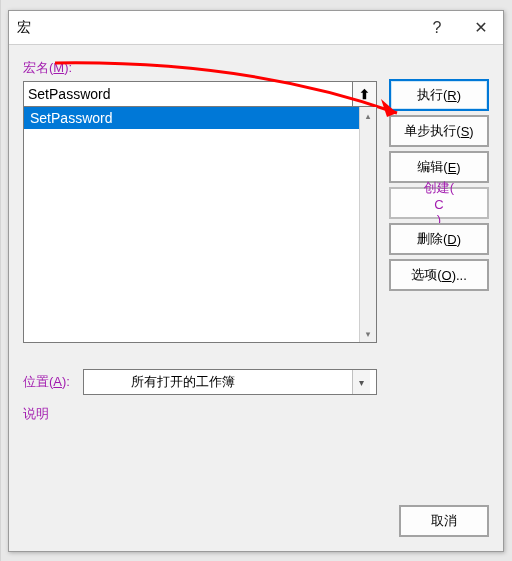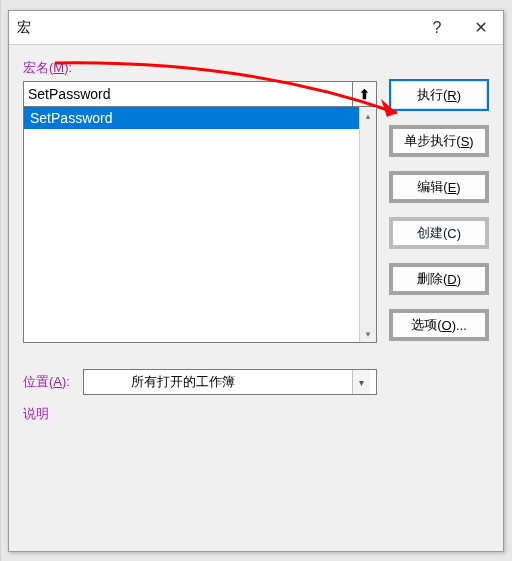--- a/index.html
+++ b/index.html
@@ -123,33 +123,33 @@
   .loc-select span { flex:1;margin-left:41px; }
   .loc-select .chev {
     width:18px; text-align:center; border-left:1px solid #c0c0c0;
     height:100%; display:flex;align-items:center;justify-content:center;
     background:#f4f4f4; font-size:10px; color:#555;
   }
   .desc-label { margin-top: 10px; }
   .right-col {
     width: 100px;
     display: flex; flex-direction: column;
-    gap: 14px;
+    gap: 4px;
     padding-top: 20px;
   }
   .btn {
     height: 32px;
-    border: 4px solid #a3a3a3;
+    border: 2px solid #a3a3a3;
     background: #fdfdfd;
     display:flex; align-items:center; justify-content:center;
     font-size: 13px;
     color:#000;
     cursor: default;
   }
-  .btn.disabled { color:#0f172a; border-color:#bcbcbc; }
+  .btn.disabled { color:#a21caf; border-color:#bcbcbc;flex-direction:column; }
   .btn.focus {
     border: 2px solid #0078d7;
     box-shadow: 0 0 0 1px #cde6f7 inset;
   }
   .footer {
     display:flex; justify-content:flex-end;
     padding: 0 14px 14px 14px;
   }
   .footer .btn { width: 90px; }
   
@@ -245,15 +245,18 @@
         </div>
         <div class="btn">
           <span>选项(</span>
             <span class="accel">O</span>
             <span>)...</span>
         </div>
       </div>
 
     </div>
 
+    <div class="footer">
+      <div class="btn">取消</div>
+    </div>
 
   </div>
 </div>
 
 </body></html>

